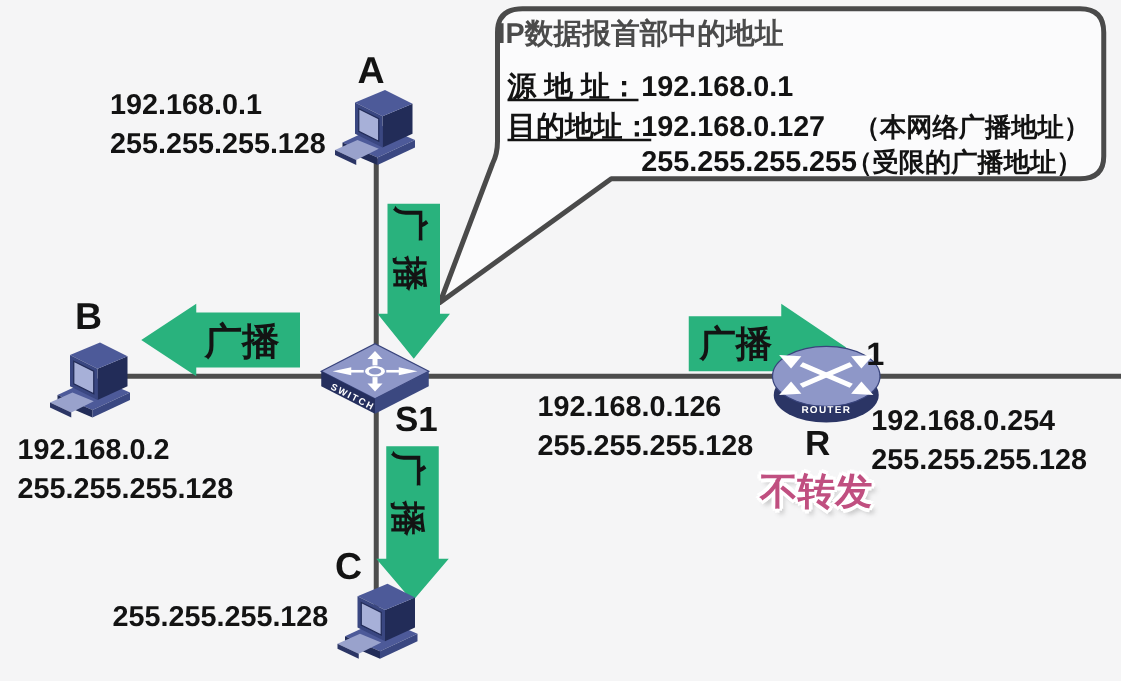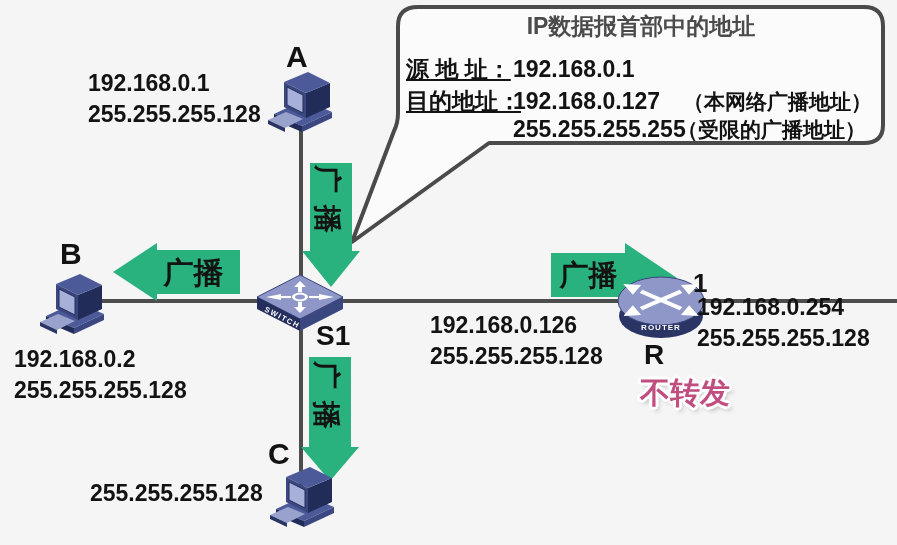--- a/index.html
+++ b/index.html
@@ -12,21 +12,21 @@
   .txt{position:absolute;z-index:5;font-weight:bold;color:#131313;white-space:nowrap;}
   .ipblock{font-size:23px;line-height:31px;letter-spacing:0px;}
   .hostlabel{font-size:30px;}
   .devlabel{font-size:28px;}
   .portlabel{font-size:26px;}
   .bc{font-size:30px;text-align:center;z-index:6;}
   .bc-vert{
     font-size:28px;letter-spacing:12px;text-align:center;
     transform:rotate(90deg);transform-origin:center center;z-index:6;
   }
-  .callout-title{font-size:23px;color:#4b4b4b;text-align:center;}
+  .callout-title{font-size:23px;color:#4b4b4b;}
   .callout-row{font-size:23px;}
   .callout-row .lbl{display:inline-block;width:107px;text-decoration:underline;}
   .callout-row .val{display:inline-block;}
   .callout-row .val.w2{width:170px;}
   .callout-row .val.w3{width:164px;}
   .callout-row .note{font-size:21px;}
   .indent{padding-left:107px;}
   .noforward{
     font-size:30px;color:#c04f80;z-index:6;
     text-shadow:-2px -2px 0 #fff,2px -2px 0 #fff,-2px 2px 0 #fff,2px 2px 0 #fff,
@@ -133,23 +133,23 @@
 </div>
 
 <div class="txt devlabel" style="left:316px;top:320px;">S1</div>
 <div class="txt devlabel" style="left:644px;top:339px;">R</div>
 <div class="txt portlabel" style="left:693px;top:268px;">1</div>
 
 <div class="txt ipblock right-align" style="left:430px;top:310px;width:185px;">
   <div>192.168.0.126</div>
   <div>255.255.255.128</div>
 </div>
-<div class="txt ipblock" style="left:697px;top:292px;">
+<div class="txt ipblock" style="left:697px;top:321px;">
   <div>192.168.0.254</div>
   <div>255.255.255.128</div>
 </div>
 
-<div class="txt noforward" style="left:608px;top:373px;margin-left:32px;">不转发</div>
+<div class="txt noforward" style="left:608px;top:373px;">不转发</div>
 
 <div class="txt bc" style="left:147px;top:253px;width:93px;">广播</div>
 <div class="txt bc" style="left:551px;top:256px;width:75px;font-size:29px;">广播</div>
 <div class="txt bc-vert" style="left:284px;top:190px;width:94px;height:30px;">广播</div>
 <div class="txt bc-vert" style="left:283px;top:386px;width:94px;height:30px;">广播</div>
 
 </body></html>

